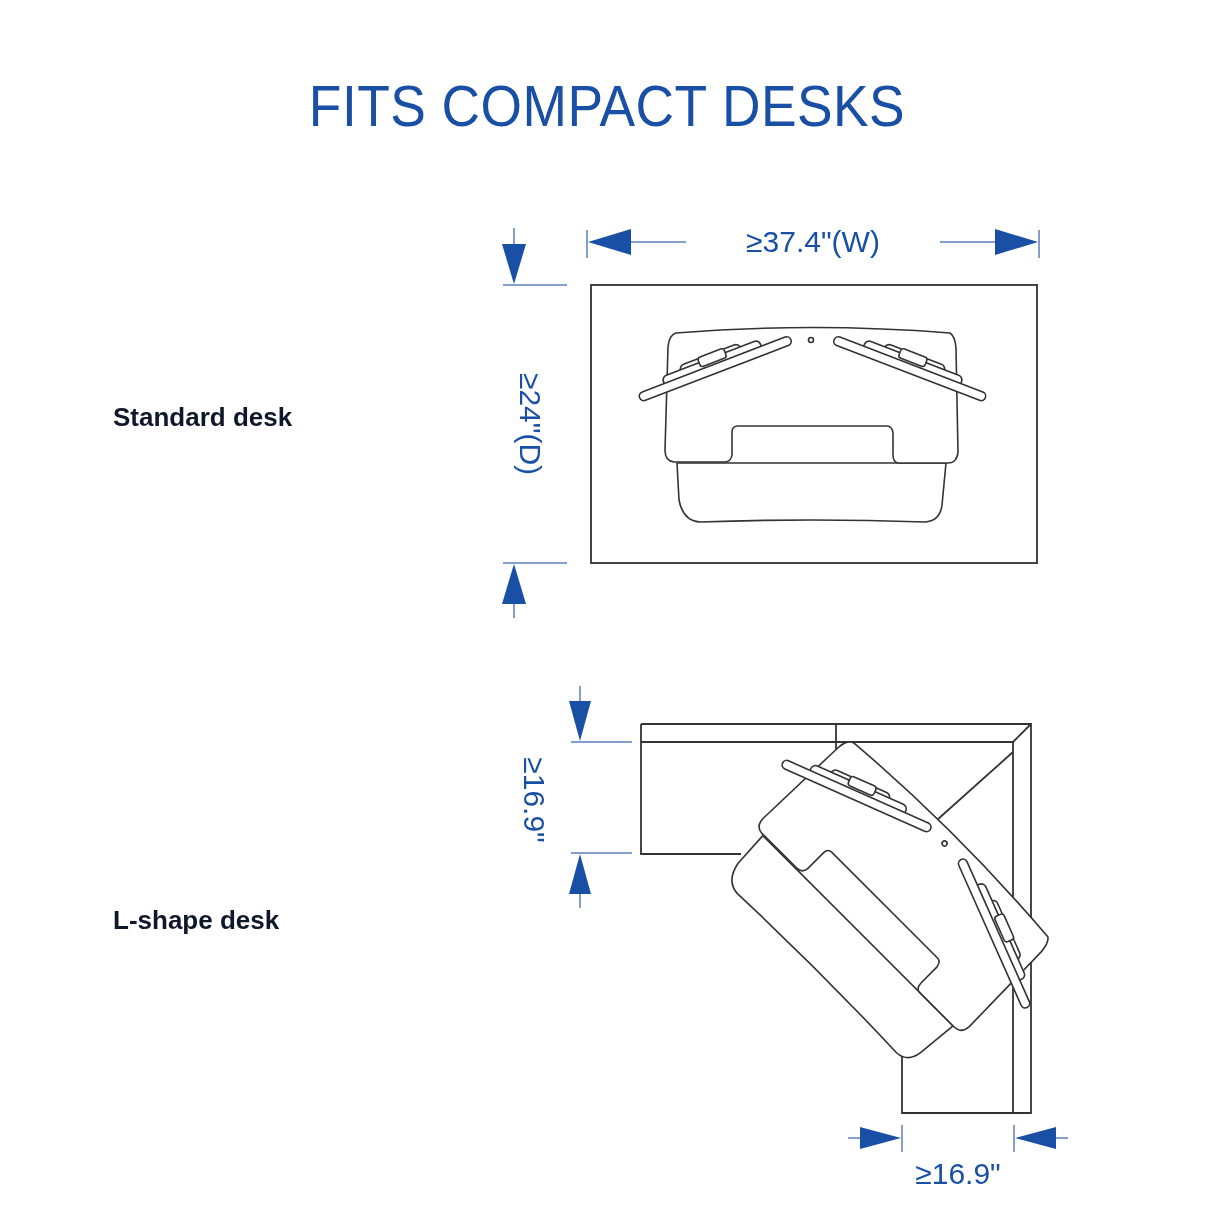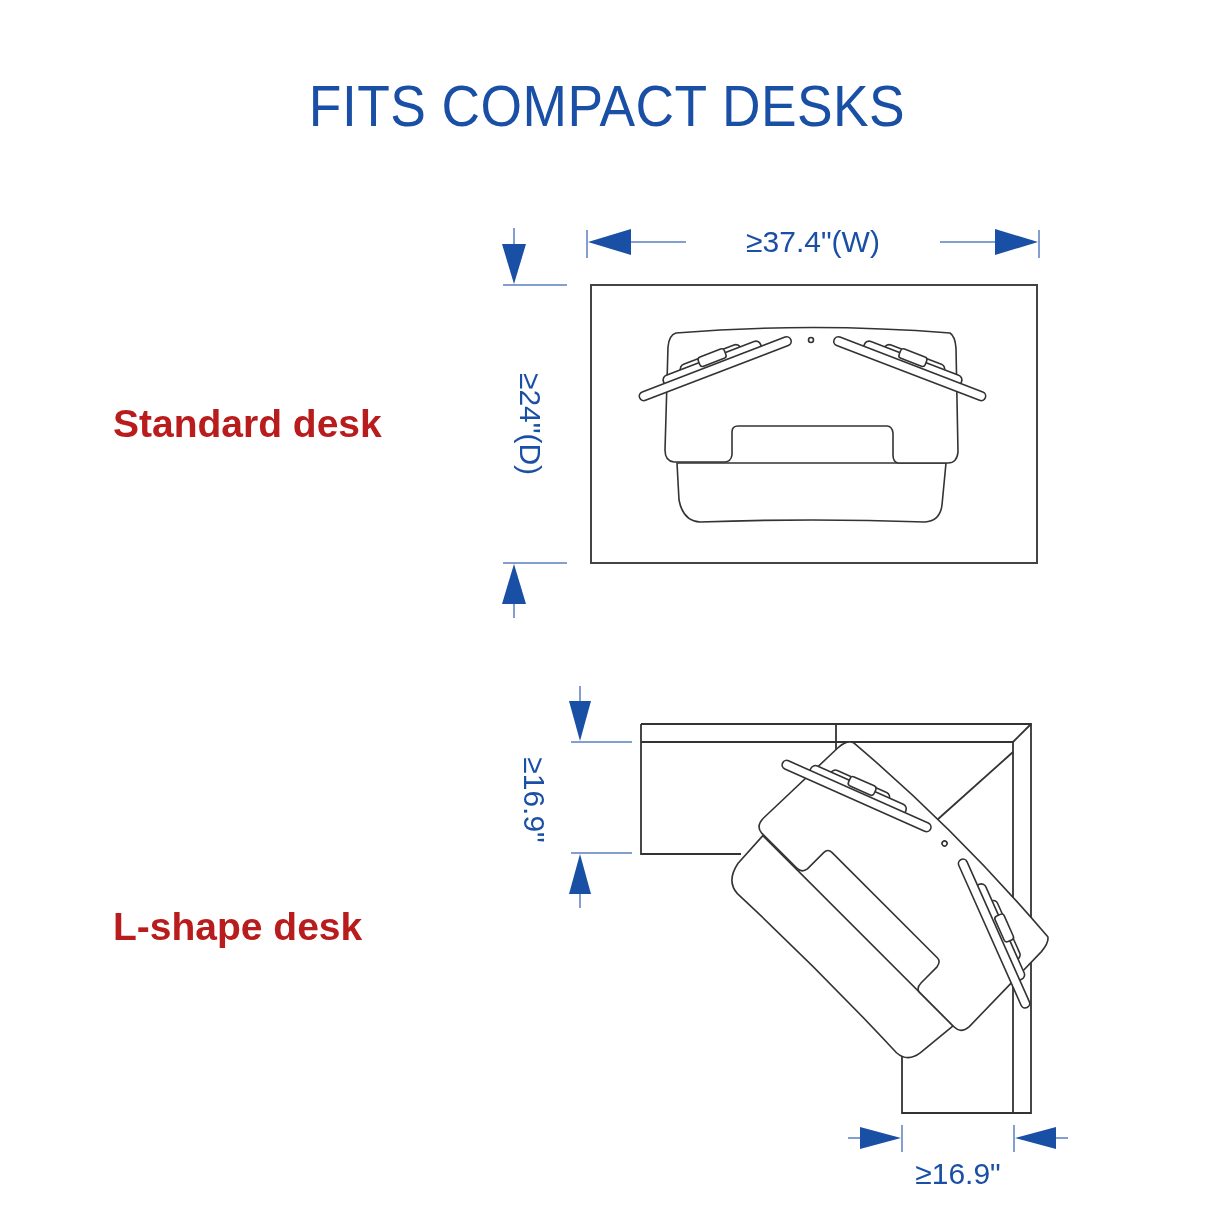--- a/index.html
+++ b/index.html
@@ -1,21 +1,21 @@
 <!DOCTYPE html>
 <html><head>
   <meta charset="utf-8">
   <style>
     html, body { margin: 0; padding: 0; background: #ffffff; }
     body { width: 1214px; height: 1214px; position: relative; overflow: hidden;
            font-family: "Liberation Sans", "DejaVu Sans", sans-serif; }
     .title { position: absolute; left: 0; width: 1214px; top: 72px; text-align: center;
              font-size: 58px; letter-spacing: 0.5px; color: #1a4fa6; font-weight: normal;
              transform: scaleX(0.92); transform-origin: 50% 50%; }
-    .label { position: absolute; font-size: 39px; color: #b91c1c; font-weight: bold; }
+    .label { position: absolute; font-size: 26px; color: #0f172a; font-weight: bold; }
     .label.std { left: 113px; top: 402px; }
     .label.lsh { left: 113px; top: 905px; }
     svg.diagram { position: absolute; left: 0; top: 0; }
     .dim-text { font-family: "Liberation Sans", "DejaVu Sans", sans-serif; fill: #1a4fa6; font-size: 30px; }
   </style>
 </head>
 <body>
 
 <div class="title">FITS COMPACT DESKS</div>
 <div class="label std">Standard desk</div>

